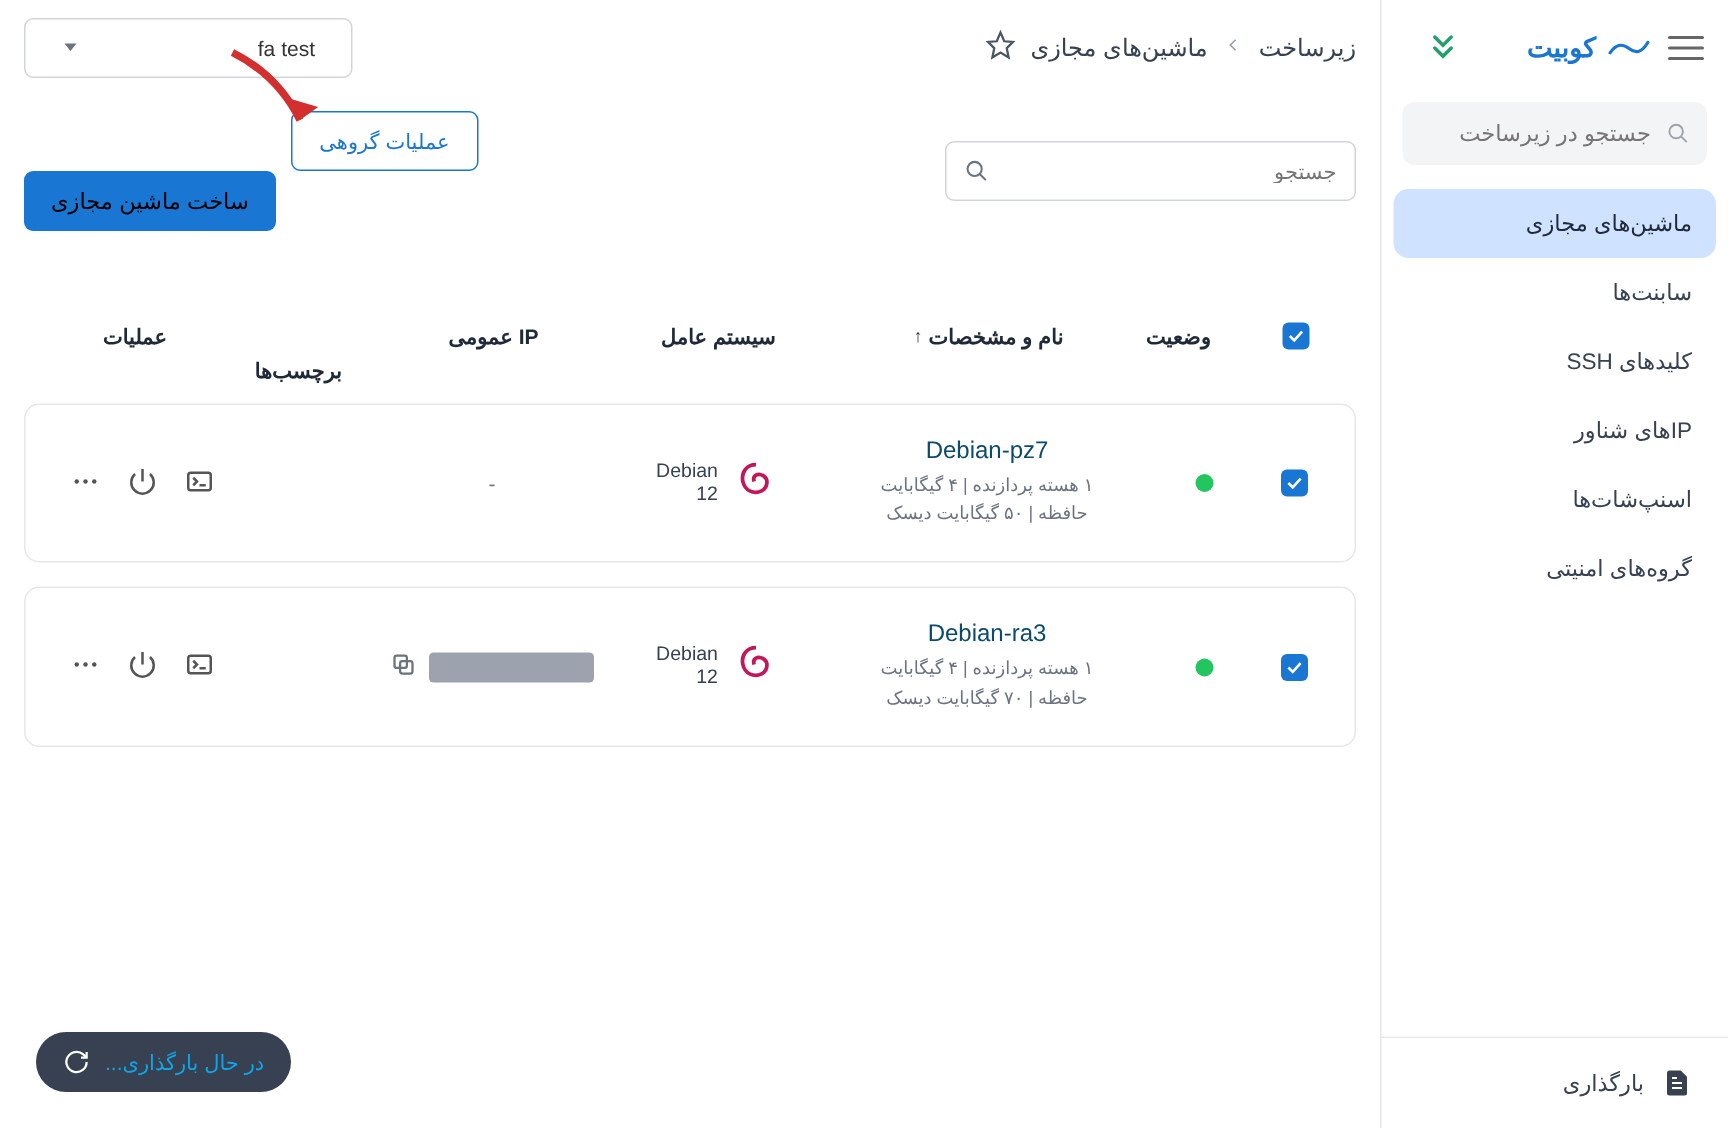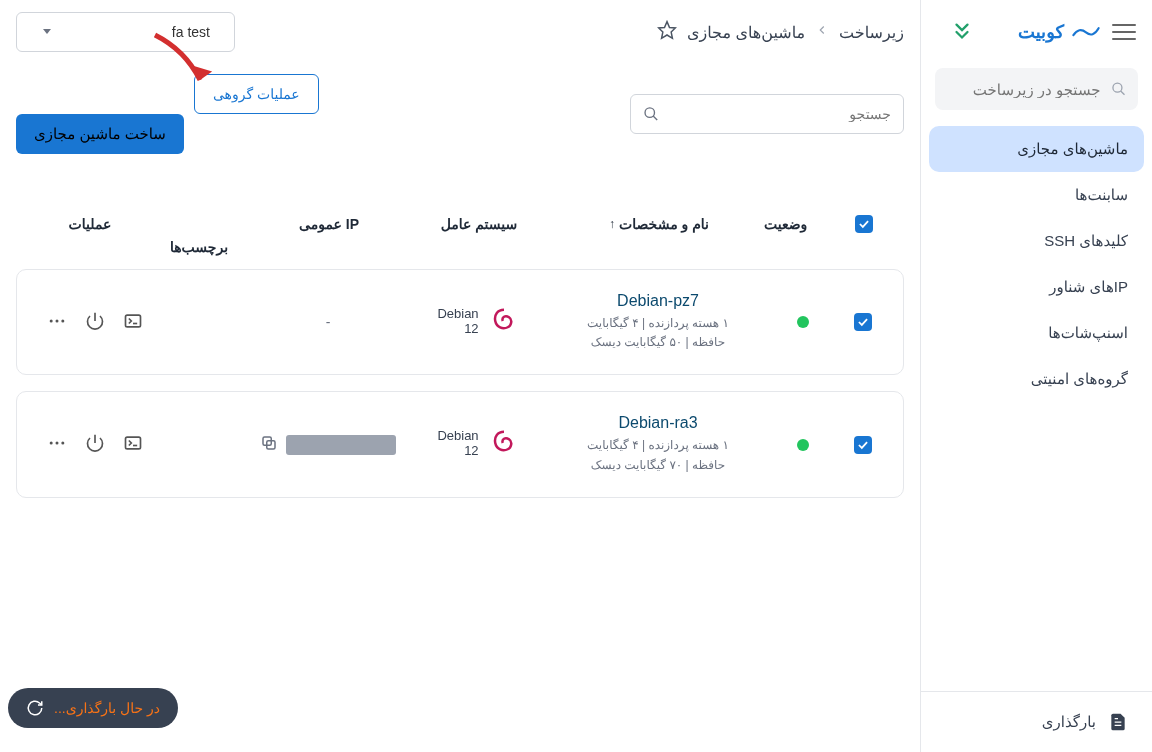--- a/index.html
+++ b/index.html
@@ -161,22 +161,22 @@
 .action-icon { cursor:pointer; }
 .arrow-callout {
   position:absolute;
   top: 30px;
   left: 145px;
   pointer-events:none;
   z-index:10;
 }
 .loading-toast {
   position:absolute;
-  bottom:24px; left:8px;
-  background:#374151; color:#f97316;
+  bottom:24px; left:24px;
+  background:#374151; color:#0ea5e9;
   border-radius:22px;
   height:40px; padding:0 18px;
   display:flex; align-items:center; gap:10px; font-size:14px;
 }
 .sort-arrow { font-size:12px; }
 </style>
 </head>
 <body>
 
 <aside class="sidebar">

